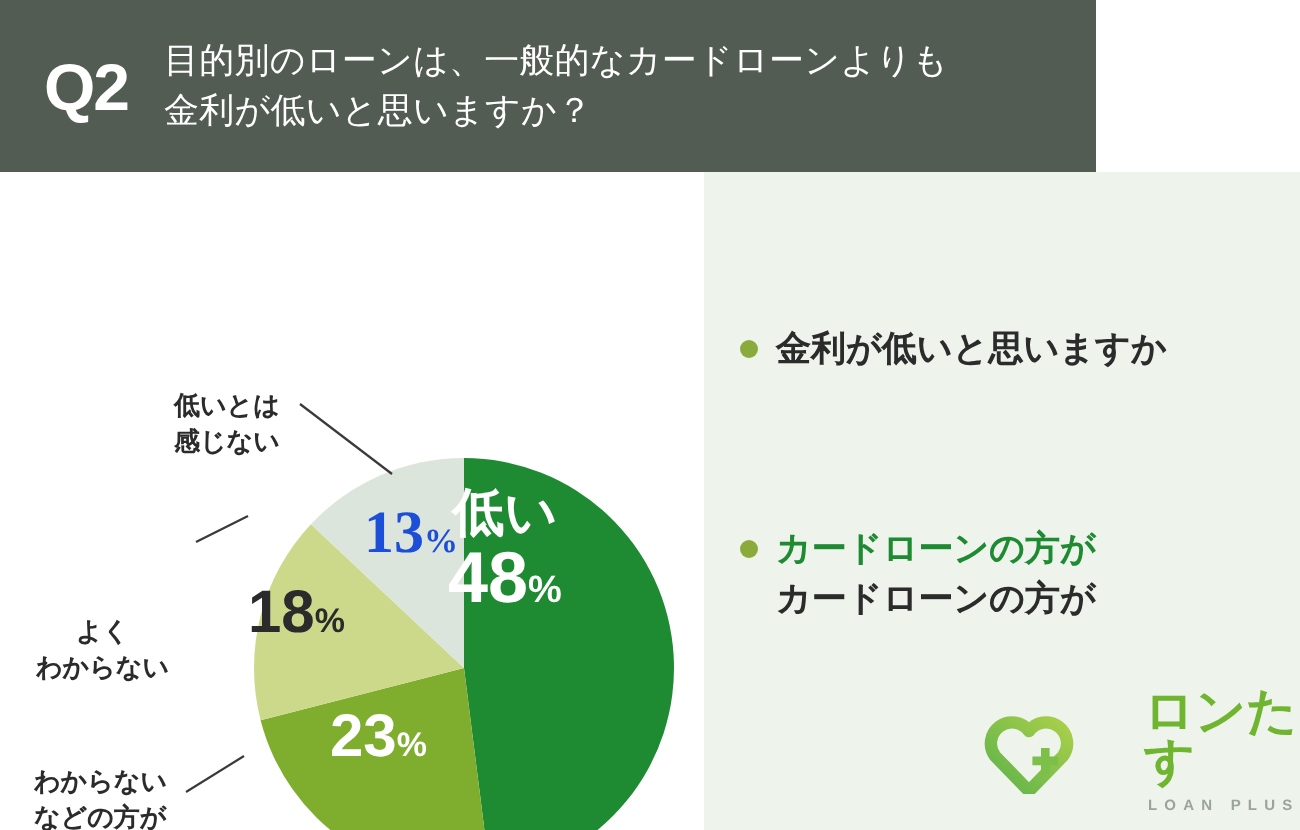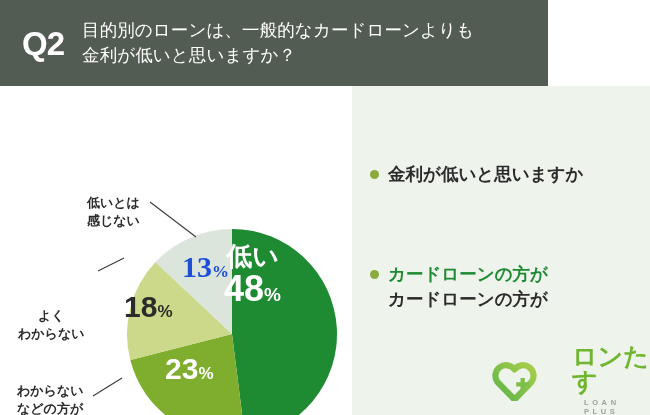--- a/index.html
+++ b/index.html
@@ -62,21 +62,21 @@
     display:flex; align-items:center;gap:28px;
   }
   #logo-mark { width:45px; height:42px; flex:0 0 auto; margin-right:7px; }
   #logo-text-wrap { display:flex; flex-direction:column; }
   #logo-jp {
     font-size:25px; font-weight:bold; color:#6fb52f;
     line-height:1; letter-spacing:0px;
   }
   #logo-en {
     font-size:7.5px; font-weight:bold; color:#9aa59a;
-    letter-spacing:3.6px; margin-top:4px; margin-left:12px;
+    letter-spacing:3.6px; margin-top:4px; margin-left:2px;
   }
 
   
   #chart-area { position:absolute; left:0; top:0; width:352px; height:329px; }
   #pie-svg { position:absolute; left:0; top:0; }
 
   .pct-label {
     position:absolute; font-weight:bold; line-height:1;
     white-space:nowrap;
   }

